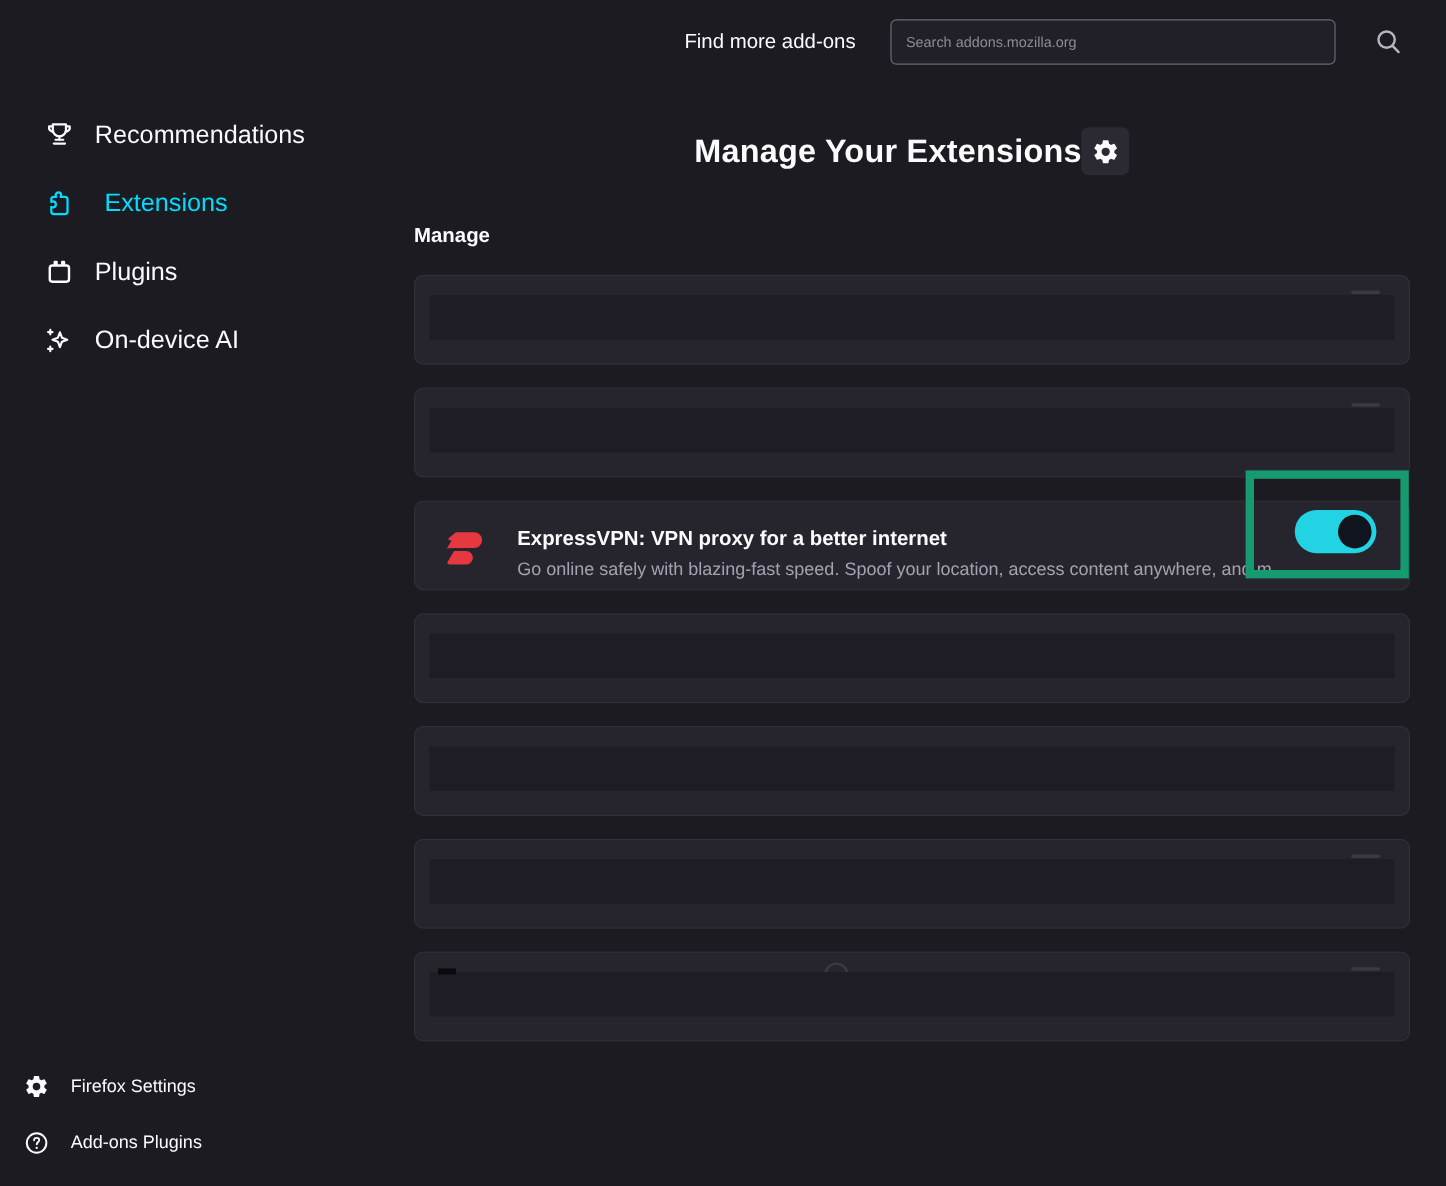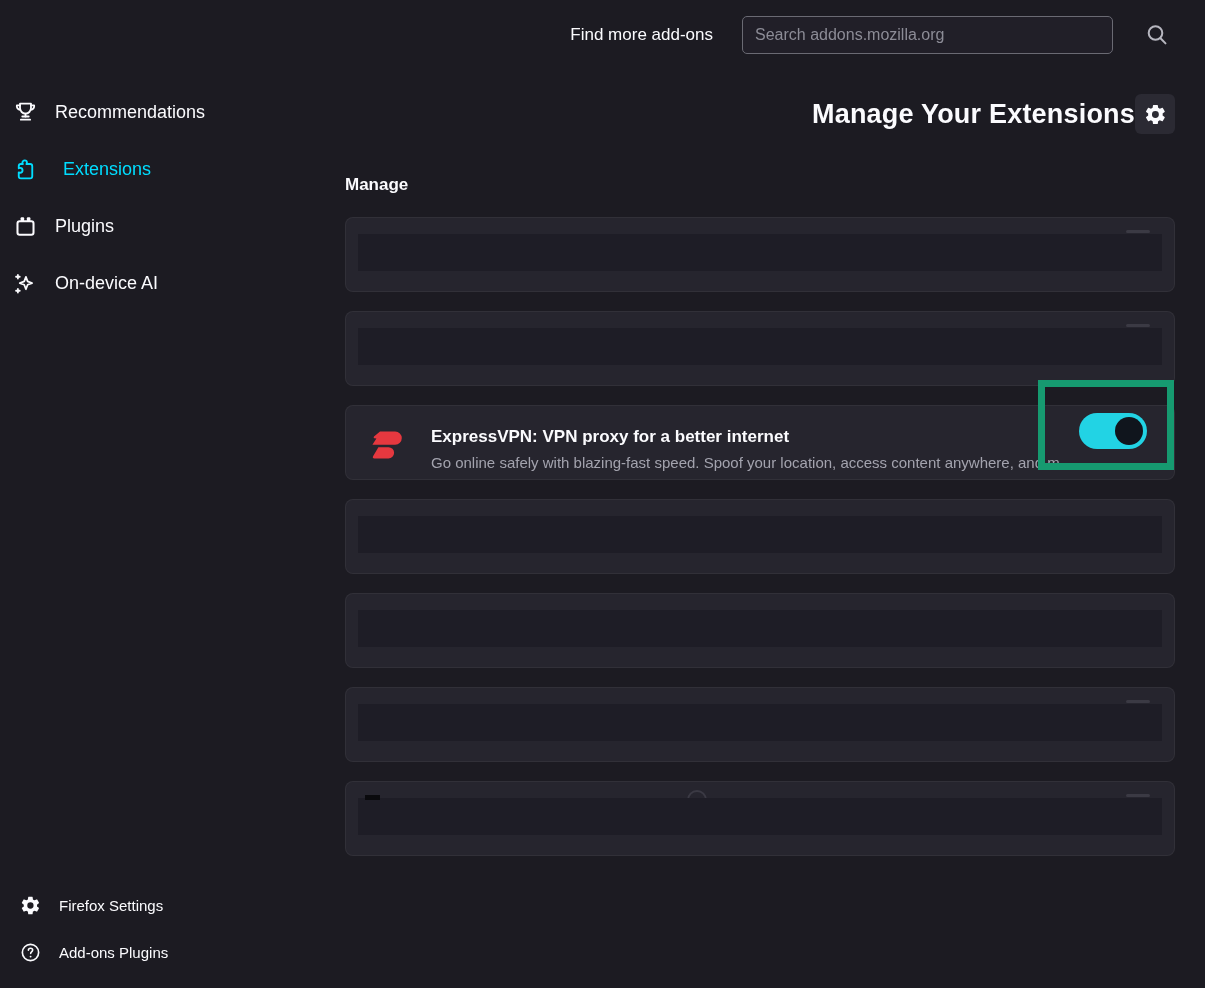--- a/index.html
+++ b/index.html
@@ -13,50 +13,50 @@
 
   
   .top-bar {
     height: 70px; display: flex; align-items: center;
     justify-content: flex-end; gap: 29px; padding-right: 33px;
   }
   .find-more-label { font-size: 17px; color: #fbfbfe; }
   .search-input {
     width: 371px; height: 38px; background: #211f28;
     border: 1px solid #6a6a73; border-radius: 5px;
-    color: #fbfbfe; font-size: 16px; padding: 0 12px;
+    color: #fbfbfe; font-size: 12px; padding: 0 12px;
     font-family: "Liberation Sans", sans-serif; outline: none;
   }
   .search-input::placeholder { color: #8c8c96; }
   .search-btn {
     background: none; border: none; padding: 2px; cursor: pointer;
     display: flex; align-items: center;
   }
 
   
   .layout { display: flex; height: 918px; }
 
   
   .sidebar {
     width: 345px; display: flex; flex-direction: column;
     justify-content: space-between; padding: 14px 0 12px;
   }
   .side-item {
     display: flex; align-items: center; gap: 16px;
-    padding: 15px 12px; font-size: 18px; cursor: pointer;
+    padding: 15px 36px; font-size: 21px; cursor: pointer;
     color: #fbfbfe;
   }
   .side-item .ic { width: 27px; height: 27px; flex: 0 0 27px; display: flex; }
   .side-item.active { color: var(--accent, #00ddff); gap: 24px; }
   .sidebar-footer .side-item { font-size: 15px; padding: 13px 20px; gap: 18px; }
   .sidebar-footer .ic { width: 21px; height: 21px; flex: 0 0 21px; }
 
   
   .main { flex: 1; padding-right: 30px; position: relative; }
-  .main-header { display: flex; align-items: center; justify-content: flex-end; margin-top: 24px; }
+  .main-header { display: flex; align-items: center; justify-content: center; margin-top: 36px; }
   .page-title { font-size: 27px; font-weight: bold; margin: 0; letter-spacing: 0.2px; }
   .gear-btn {
     width: 40px; height: 40px; border: none; border-radius: 6px;
     background: #2b2a33; cursor: pointer;
     display: flex; align-items: center; justify-content: center;
   }
   .section-heading { font-size: 17px; font-weight: bold; margin: 41px 0 22px; }
 
   
   .card {

